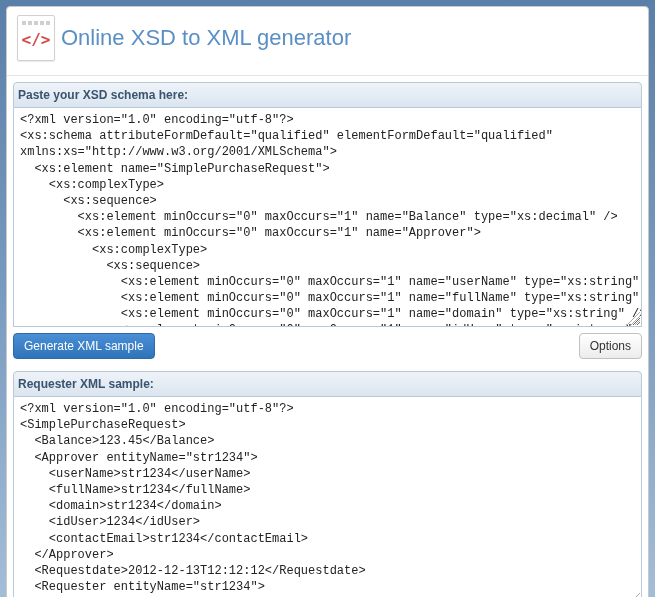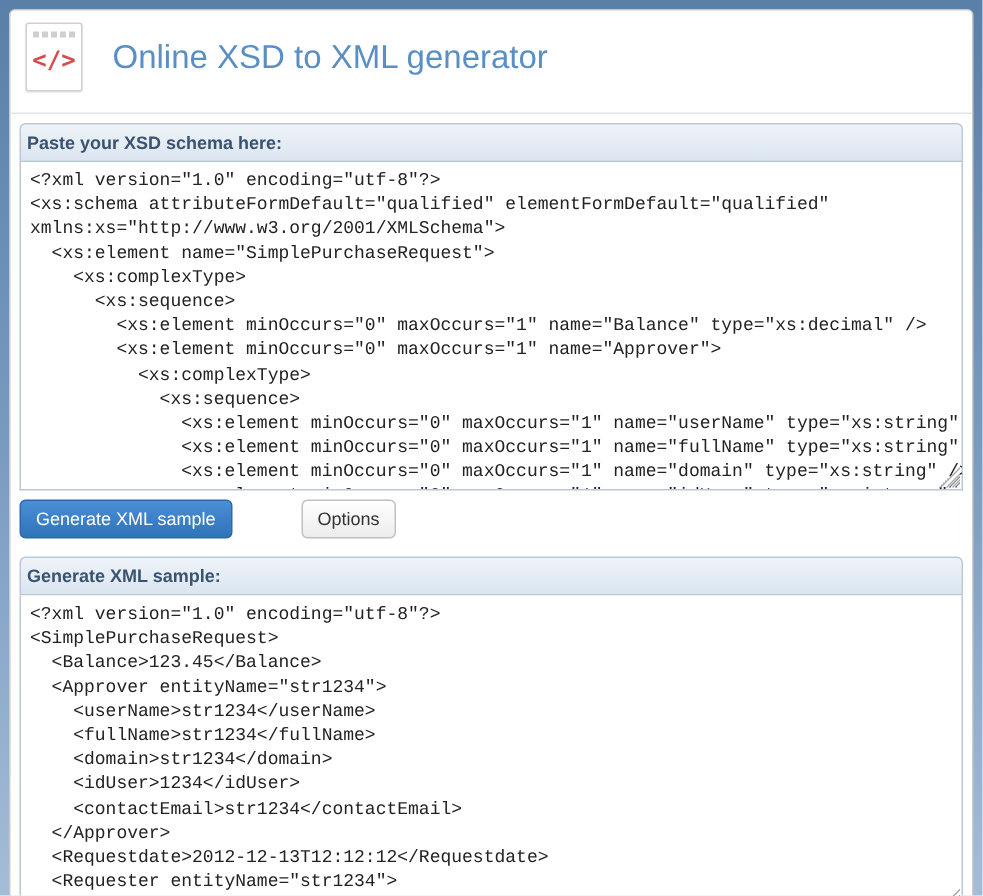--- a/index.html
+++ b/index.html
@@ -14,21 +14,21 @@
   .card {
     background: #fff;
     border: 1px solid #c9c9c9;
     border-radius: 4px;
     overflow: hidden;
   }
   .header {
     display: flex;
     align-items: center;
     padding: 8px 26px 14px 10px;
-    gap: 20px;
+    gap: 6px;
     border-bottom: 1px solid #e4e4e4;
   }
   .header-title {
     color: #5a8fc6;
     font-size: 22px;
     font-weight: 400;
   }
   .logo {
     width: 38px;
     height: 46px;
@@ -86,20 +86,21 @@
   
   .code-box::-webkit-scrollbar { width: 16px; }
   .code-box::-webkit-scrollbar-track { background: #f1f1f1; }
   .code-box::-webkit-scrollbar-thumb { background: #c4c4c4; border: 1px solid #a9a9a9; }
   .code-box::-webkit-scrollbar-button { background: #e6e6e6; height:16px; border:1px solid #bcbcbc; }
 
   .toolbar {
     display: flex;
     gap: 6px;
     padding: 6px 0;
+    justify-content: space-between;
   }
   .btn {
     font-size: 12px;
     padding: 5px 10px;
     border-radius: 4px;
     cursor: pointer;
     border: 1px solid;
   }
   .btn-primary {
     background: linear-gradient(#4a8fd6,#2f73b9);
@@ -155,21 +156,21 @@
               &lt;xs:element minOccurs="0" maxOccurs="1" name="idUser" type="xs:integer" /&gt;
               &lt;xs:element minOccurs="0" maxOccurs="1" name="contactEmail" type="xs:string" /&gt;</div>
       <div class="resize-handle"></div>
     </div>
 
     <div class="toolbar">
       <button class="btn btn-primary">Generate XML sample</button>
       <button class="btn btn-secondary">Options</button>
     </div>
 
-    <div class="section-label">Generate XML sample:</div>
+    <div class="section-label">Requester XML sample:</div>
     <div class="code-box-wrap">
       <div class="code-box code-output">&lt;?xml version="1.0" encoding="utf-8"?&gt;
 &lt;SimplePurchaseRequest&gt;
   &lt;Balance&gt;123.45&lt;/Balance&gt;
   &lt;Approver entityName="str1234"&gt;
     &lt;userName&gt;str1234&lt;/userName&gt;
     &lt;fullName&gt;str1234&lt;/fullName&gt;
     &lt;domain&gt;str1234&lt;/domain&gt;
     &lt;idUser&gt;1234&lt;/idUser&gt;
     &lt;contactEmail&gt;str1234&lt;/contactEmail&gt;

